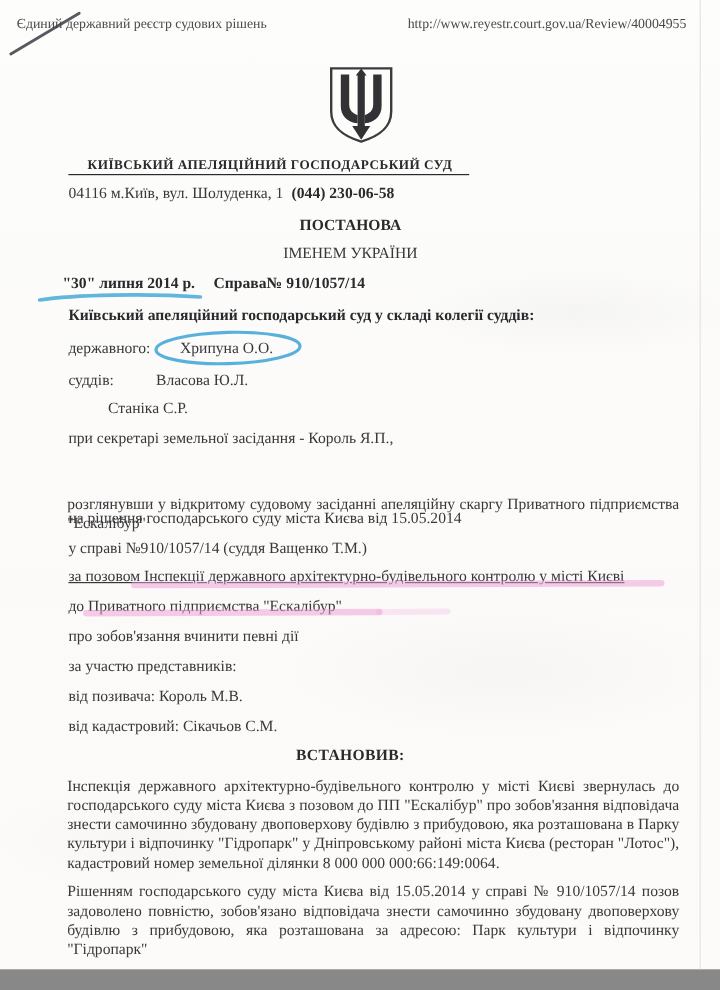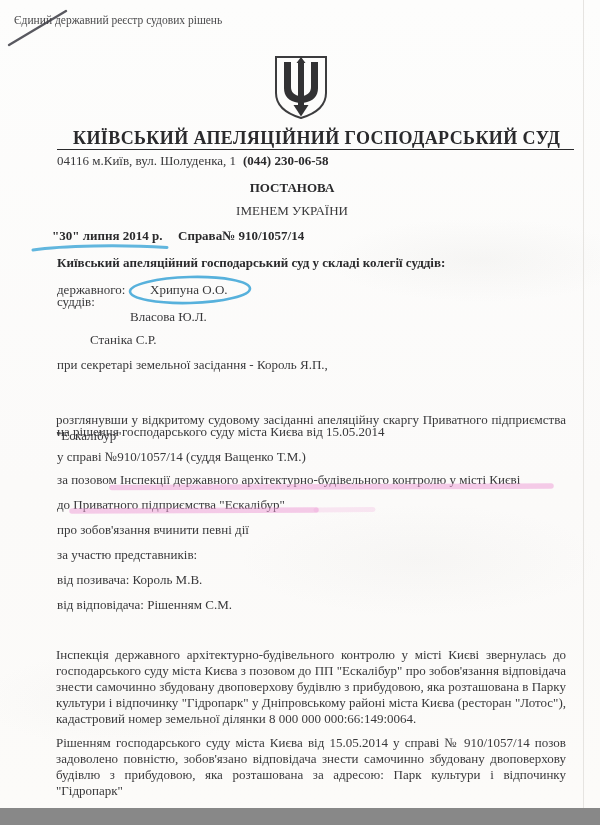--- a/index.html
+++ b/index.html
@@ -27,37 +27,38 @@
 </style>
 </head>
 <body>
 
 <div class="page">
 
   <div class="noise"></div>
   <div class="edge-line"></div>
 
   <div class="line small" style="left:14px; top:12px;">Єдиний державний реєстр судових рішень</div>
+  <div class="line small" style="right:28px; top:12px;">http://www.reyestr.court.gov.ua/Review/40004955</div>
 
   <svg class="mark" style="left:2px; top:4px;" width="80" height="46" viewBox="0 0 80 46">
     <line x1="7" y1="41" x2="64" y2="7" stroke-width="2.4" stroke-linecap="round" opacity="0.88" stroke="#43434b"></line>
   </svg>
 
   <div style="position:absolute; left:272px; top:55px;">
     <svg width="58" height="66" viewBox="0 0 58 66">
       <path d="M4 2 H54 V38 C54 51.5 44 58.5 29 63 C14 58.5 4 51.5 4 38 Z" fill="none" stroke="#3c3c3e" stroke-width="2"></path>
       <path d="M26 6 h6 v44 h-6 z" fill="#323234"></path>
       <path d="M29 2 l4.5 6 h-9 z" fill="#323234"></path>
       <path d="M12 7 h7 v25 c0 5 3 7.5 7 8.8 v7 c-9 -1.2 -14 -6.5 -14 -14.5 z" fill="#323234"></path>
       <path d="M46 7 h-7 v25 c0 5 -3 7.5 -7 8.8 v7 c9 -1.2 14 -6.5 14 -14.5 z" fill="#323234"></path>
       <path d="M21.5 50 h15 l-7.5 11.5 z" fill="#323234"></path>
     </svg>
   </div>
 
-  <div class="line b" style="left:57px; top:130px; font-size:18px; letter-spacing:0.4px;">
+  <div class="line b" style="left:57px; top:130px; font-size:11px; letter-spacing:0.4px;">
     <span class="court-underline">КИЇВСЬКИЙ АПЕЛЯЦІЙНИЙ ГОСПОДАРСЬКИЙ СУД</span>
   </div>
 
   <div class="line" style="left:57px; top:153px;">04116 м.Київ, вул. Шолуденка, 1</div>
   <div class="line b" style="left:243px; top:153px;">(044) 230-06-58</div>
 
   <div class="line b center" style="top:180px;">ПОСТАНОВА</div>
   <div class="line center" style="top:203px;">ІМЕНЕМ УКРАЇНИ</div>
 
   <div class="line b" style="left:52px; top:228px;">"30" липня 2014 р.</div>
@@ -69,44 +70,45 @@
 
   <div class="line b" style="left:57px; top:255px;">Київський апеляційний господарський суд у складі колегії суддів:</div>
 
   <div class="line" style="left:57px; top:282px;">державного:</div>
   <div class="line" style="left:150px; top:282px;">Хрипуна О.О.</div>
 
   <svg class="mark" style="left:126px; top:272px;" width="128" height="36" viewBox="0 0 128 36">
     <ellipse cx="64" cy="18" rx="60" ry="13" fill="none" stroke-width="2.6" opacity="0.9" transform="rotate(-1.5 64 18)" stroke="#45a9d8"></ellipse>
   </svg>
 
-  <div class="line" style="left:57px; top:294px;">суддів:</div>
+  <div class="line" style="left:57px; top:309px;">суддів:</div>
   <div class="line" style="left:130px; top:309px;">Власова Ю.Л.</div>
   <div class="line" style="left:90px; top:332px;">Станіка С.Р.</div>
 
   <div class="line" style="left:57px; top:357px;">при секретарі земельної засідання - Король Я.П.,</div>
 
   <div class="para" style="top:382px;margin-top:30px;">розглянувши у відкритому судовому засіданні апеляційну скаргу Приватного підприємства "Ескалібур"</div>
   <div class="line" style="left:57px; top:424px;">на рішення господарського суду міста Києва від 15.05.2014</div>
   <div class="line" style="left:57px; top:449px;">у справі №910/1057/14 (суддя Ващенко Т.М.)</div>
-  <div class="line" style="left:57px; top:472px;">за позовом Інспекції державного архітектурно-будівельного контролю у місті Києві</div>
+  <div class="line" style="left:57px; top:472px;text-decoration:underline;">за позовом Інспекції державного архітектурно-будівельного контролю у місті Києві</div>
 
   <svg class="mark" style="left:108px; top:481px;" width="448" height="12" viewBox="0 0 448 12">
     <line x1="4" y1="6.5" x2="443" y2="5" stroke-width="5.5" stroke-linecap="round" opacity="0.5" stroke="#ef9cd7"></line>
   </svg>
 
   <div class="line" style="left:57px; top:497px;">до Приватного підприємства "Ескалібур"</div>
 
   <svg class="mark" style="left:68px; top:505px;" width="312" height="12" viewBox="0 0 312 12">
     <line x1="4" y1="6" x2="248" y2="5" stroke-width="5.5" stroke-linecap="round" opacity="0.5" stroke="#ef9cd7"></line>
     <line x1="248" y1="5" x2="305" y2="4.5" stroke-width="5" stroke-linecap="round" opacity="0.22" stroke="#ef9cd7"></line>
   </svg>
 
   <div class="line" style="left:57px; top:522px;">про зобов'язання вчинити певні дії</div>
   <div class="line" style="left:57px; top:547px;">за участю представників:</div>
   <div class="line" style="left:57px; top:572px;">від позивача: Король М.В.</div>
-  <div class="line" style="left:57px; top:597px;">від відповідача: Рішенням С.М.</div>
+  <div class="line" style="left:57px; top:597px;">від кадастровий: Сікачьов С.М.</div>
 
+  <div class="line b center" style="top:621px; letter-spacing:0.3px;">ВСТАНОВИВ:</div>
 
   <div class="para" style="top:647px;">Інспекція державного архітектурно-будівельного контролю у місті Києві звернулась до господарського суду міста Києва з позовом до ПП "Ескалібур" про зобов'язання відповідача знести самочинно збудовану двоповерхову будівлю з прибудовою, яка розташована в Парку культури і відпочинку "Гідропарк" у Дніпровському районі міста Києва (ресторан "Лотос"), кадастровий номер земельної ділянки 8 000 000 000:66:149:0064.</div>
   <div class="para" style="top:735px;">Рішенням господарського суду міста Києва від 15.05.2014 у справі № 910/1057/14 позов задоволено повністю, зобов'язано відповідача знести самочинно збудовану двоповерхову будівлю з прибудовою, яка розташована за адресою: Парк культури і відпочинку "Гідропарк"</div>
 
 </div>
 
 </body></html>

